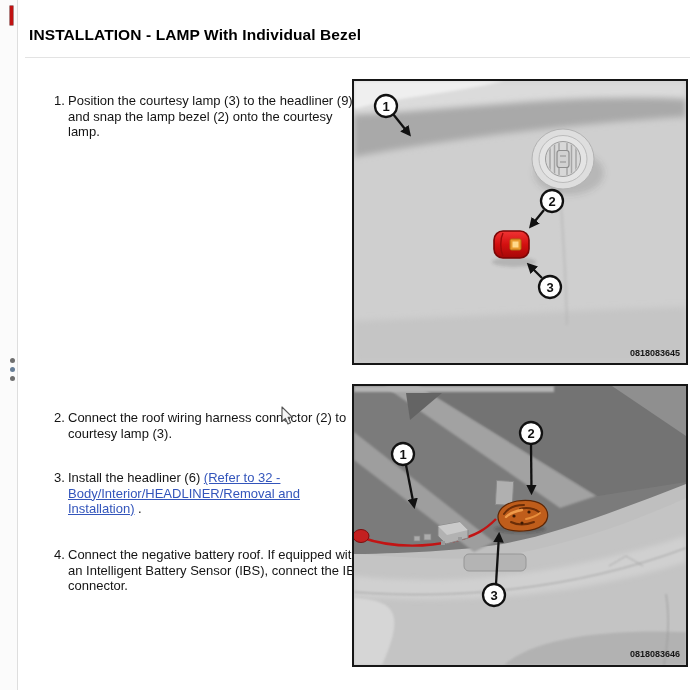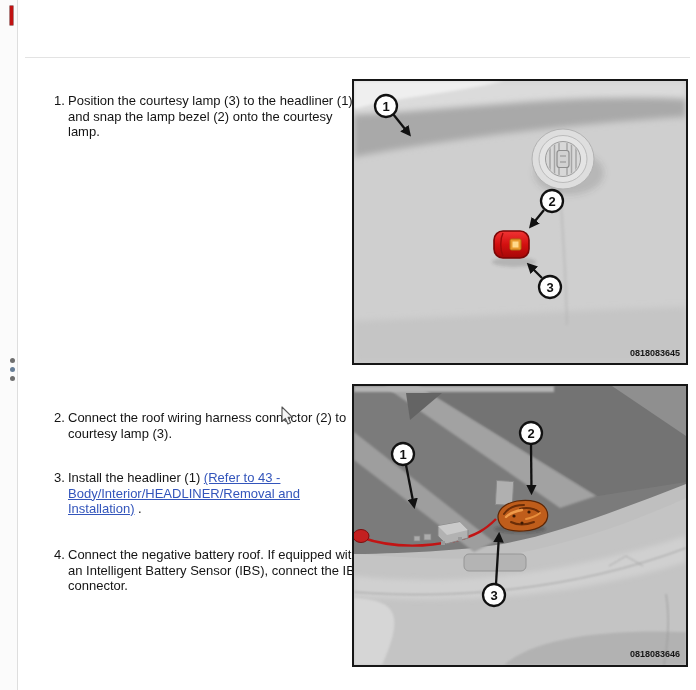--- a/index.html
+++ b/index.html
@@ -35,35 +35,36 @@
 
   <div class="rail">
     <div class="caret"></div>
     <div class="grip">
       <i></i>
       <i class="mid"></i>
       <i></i>
     </div>
   </div>
 
+  <div class="title">INSTALLATION - LAMP With Individual Bezel</div>
   <div class="title-rule"></div>
 
   <div class="step" style="top:93px">
     <span class="num">1.</span>
-    <div class="stx">Position the courtesy lamp (3) to the headliner (1) and snap the lamp bezel (2) onto the courtesy lamp.</div>
+    <div class="stx">Position the courtesy lamp (3) to the headliner (9) and snap the lamp bezel (2) onto the courtesy lamp.</div>
   </div>
 
   <div class="step" style="top:410px">
     <span class="num">2.</span>
     <div class="stx">Connect the roof wiring harness connector (2) to courtesy lamp (3).</div>
   </div>
 
   <div class="step" style="top:470px">
     <span class="num">3.</span>
-    <div class="stx"><span>Install the headliner (1) </span><a href="#" class="reflink">(Refer to 43 - Body/Interior/HEADLINER/Removal and Installation)</a><span> .</span></div>
+    <div class="stx"><span>Install the headliner (6) </span><a href="#" class="reflink">(Refer to 32 - Body/Interior/HEADLINER/Removal and Installation)</a><span> .</span></div>
   </div>
 
   <div class="step" style="top:547px">
     <span class="num">4.</span>
     <div class="stx">Connect the negative battery roof. If equipped with an Intelligent Battery Sensor (IBS), connect the IBS connector.</div>
   </div>
 
   <div class="figure fig1">
     <svg width="332" height="282" viewBox="0 0 332 282">
       <defs>

